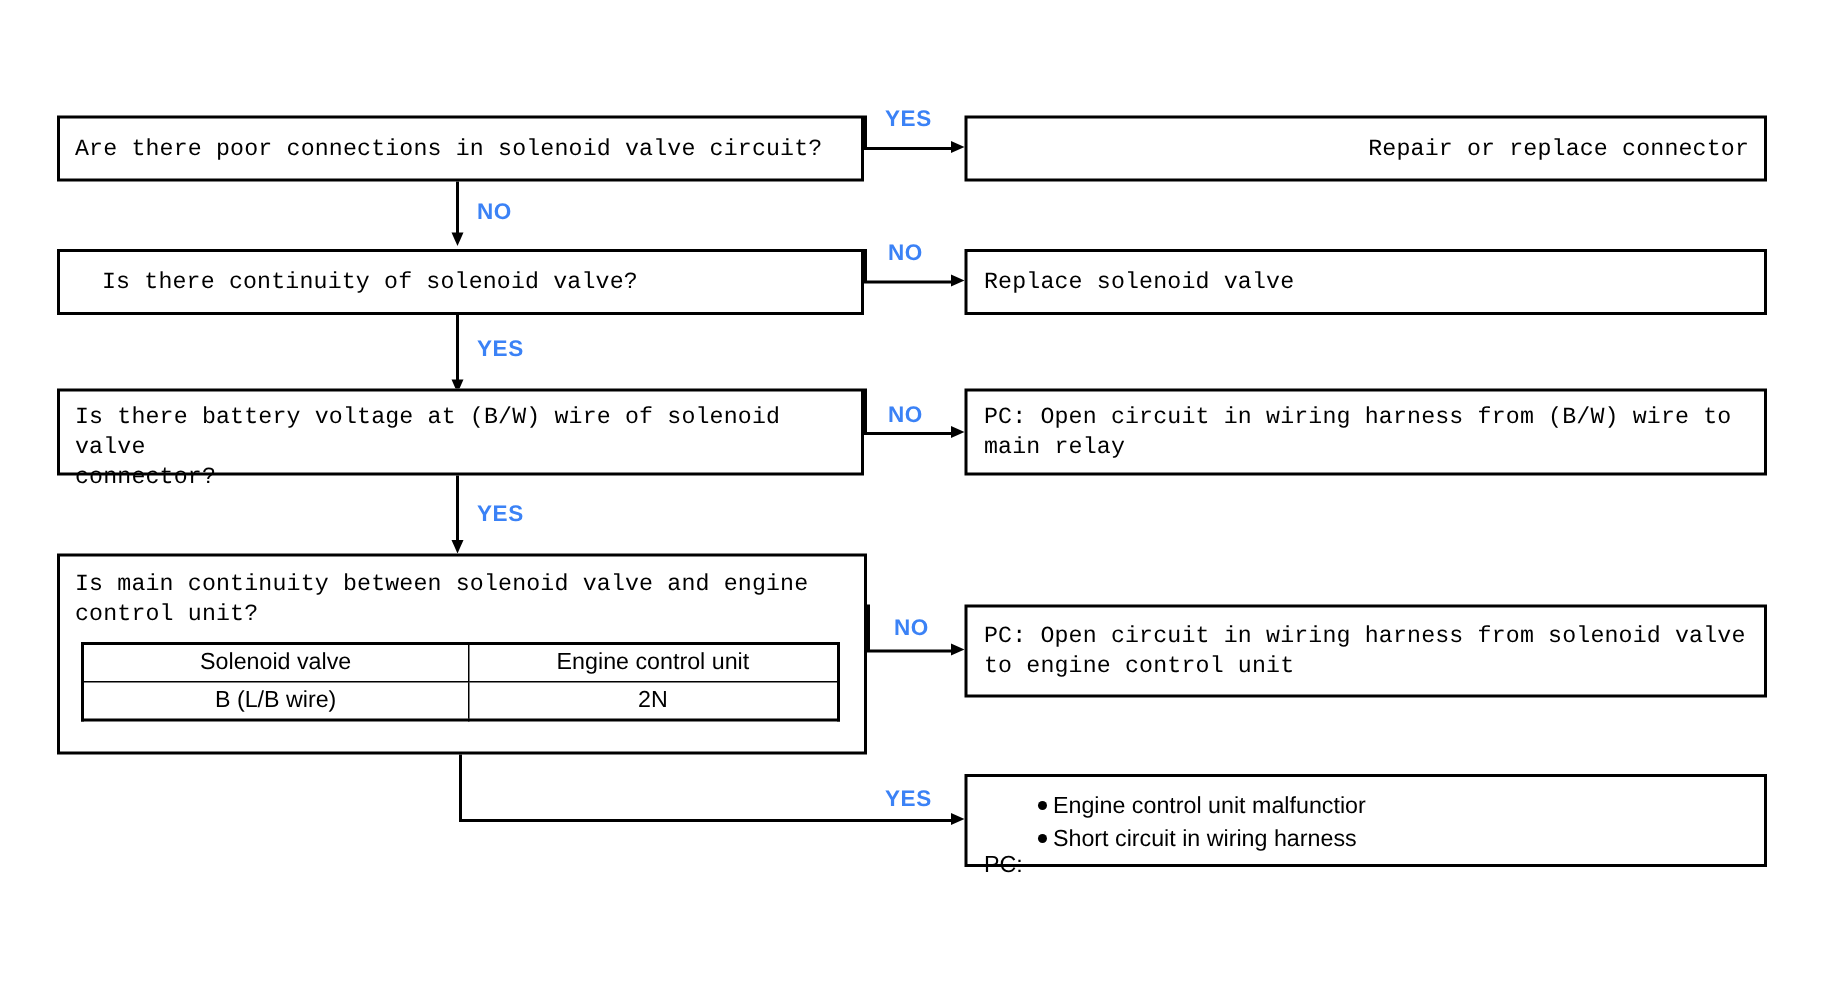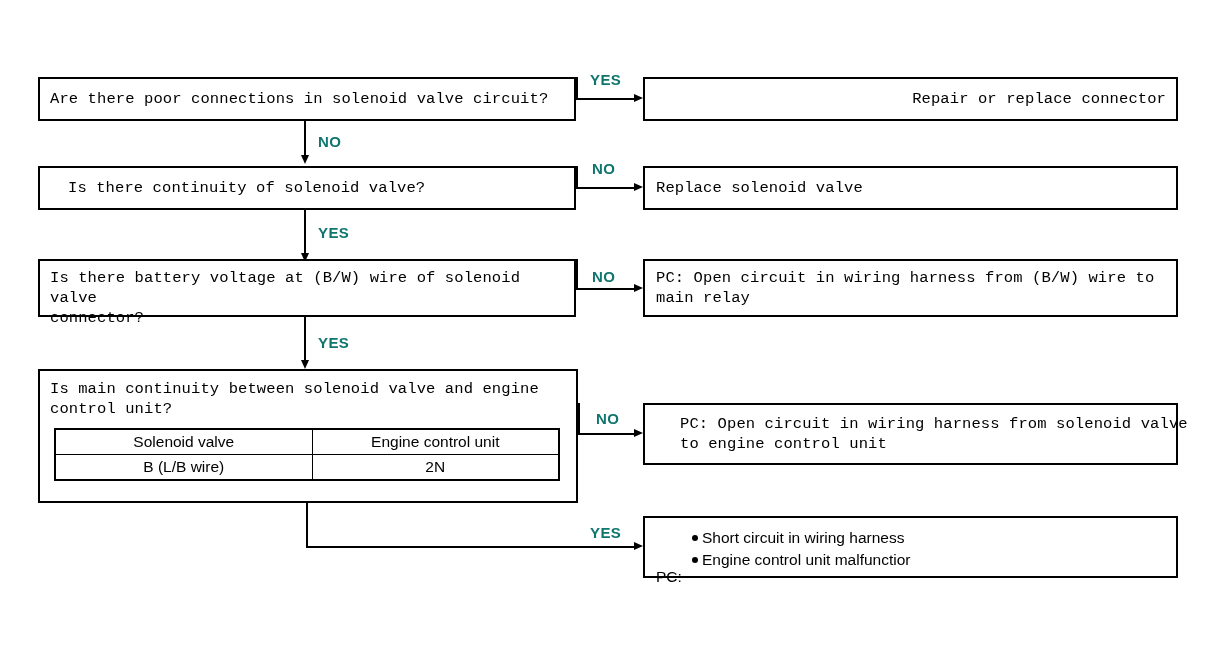--- a/index.html
+++ b/index.html
@@ -31,21 +31,21 @@
     color: #000000;
     letter-spacing: 0.1px;
     white-space: pre-line;
     font-family: Liberation Mono, monospace;
   }
   .label {
     position: absolute;
     font-size: 15px;
     font-weight: bold;
     letter-spacing: 0.4px;
-    color: #0f766e;
+    color: #3b82f6;
   }
   .vline {
     position: absolute;
     width: 2px;
     background: #000000;
   }
   .hline {
     position: absolute;
     height: 2px;
     background: #000000;
@@ -169,37 +169,37 @@
       <td style="width:248px;">Engine control unit</td>
     </tr>
     <tr>
       <td>B (L/B wire)</td>
       <td>2N</td>
     </tr>
   </tbody>
     </table>
 
   <div class="box" style="left:643px; top:403px; width:535px; height:62px;"></div>
-  <div class="box-text" style="left:656px; top:414px; width:510px;margin-left:24px;">PC: Open circuit in wiring harness from solenoid valve
+  <div class="box-text" style="left:656px; top:414px; width:510px;">PC: Open circuit in wiring harness from solenoid valve
 to engine control unit</div>
 
   <div class="hline" style="left:578px; top:433px; width:60px;"></div>
   <div class="arrow-right" style="left:634px; top:429px;"></div>
   <div class="vline" style="left:578px; top:403px; height:31px;"></div>
   <div class="label" style="left:596px; top:410px;">NO</div>
 
   <div class="vline" style="left:306px; top:503px; height:45px;"></div>
   <div class="hline" style="left:306px; top:546px; width:332px;"></div>
   <div class="arrow-right" style="left:634px; top:542px;"></div>
   <div class="label" style="left:590px; top:524px;">YES</div>
 
   <div class="box" style="left:643px; top:516px; width:535px; height:62px;"></div>
   <div class="pc-prefix" style="left:656px; top:527px;margin-top:40px;">PC:</div>
   <div class="bullet-list" style="left:692px; top:527px;">
     <div class="bullet-row">
+      <span class="bullet-dot"></span><span>Engine control unit malfunctior</span>
+    </div>
+    <div class="bullet-row">
       <span class="bullet-dot"></span><span>Short circuit in wiring harness</span>
     </div>
-    <div class="bullet-row">
-      <span class="bullet-dot"></span><span>Engine control unit malfunctior</span>
-    </div>
   </div>
 
 </div>
 
 </body></html>

